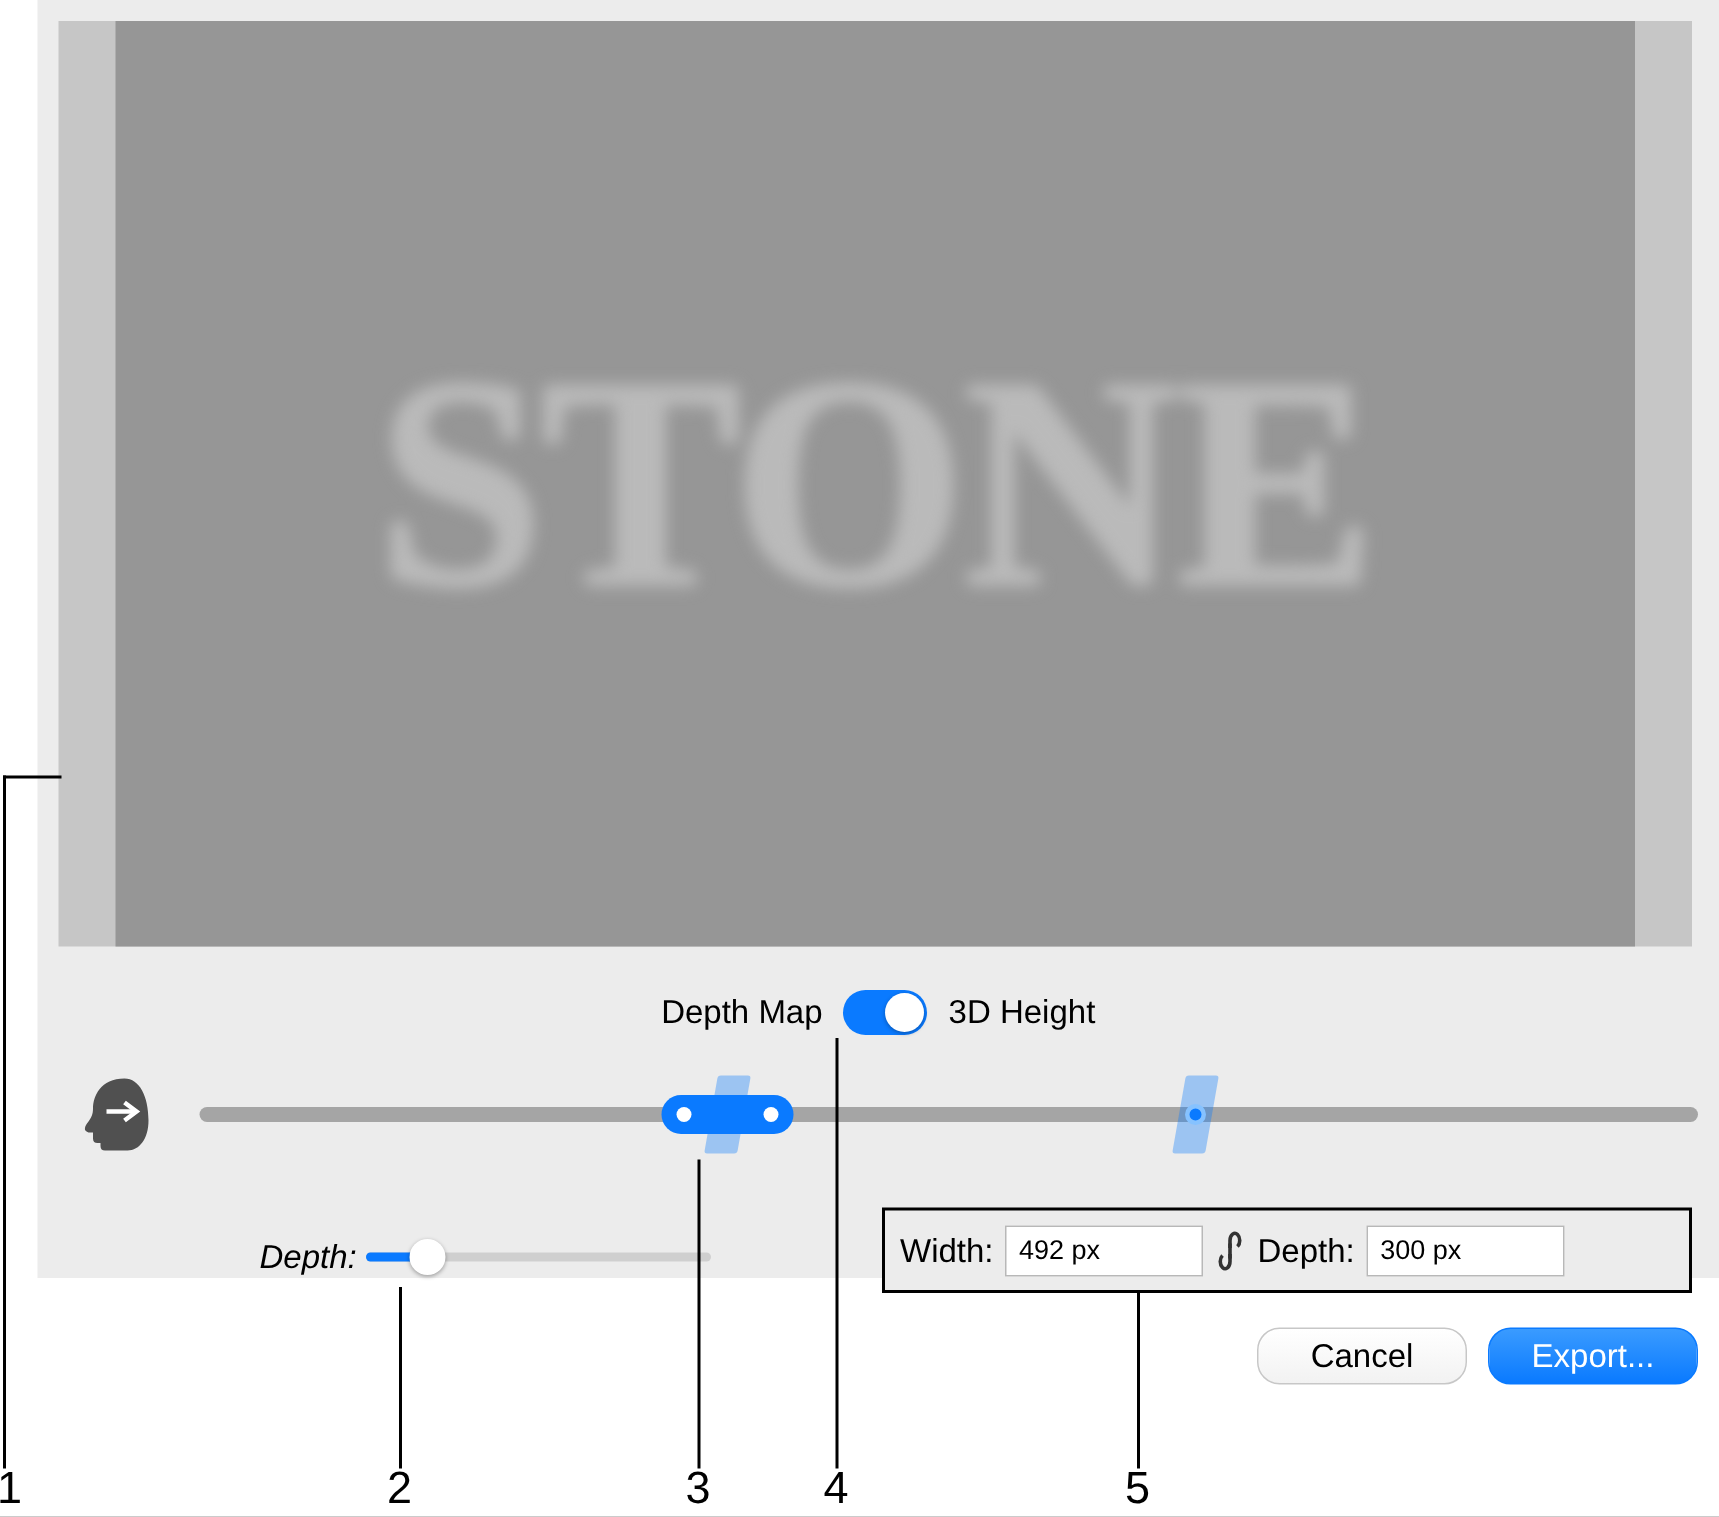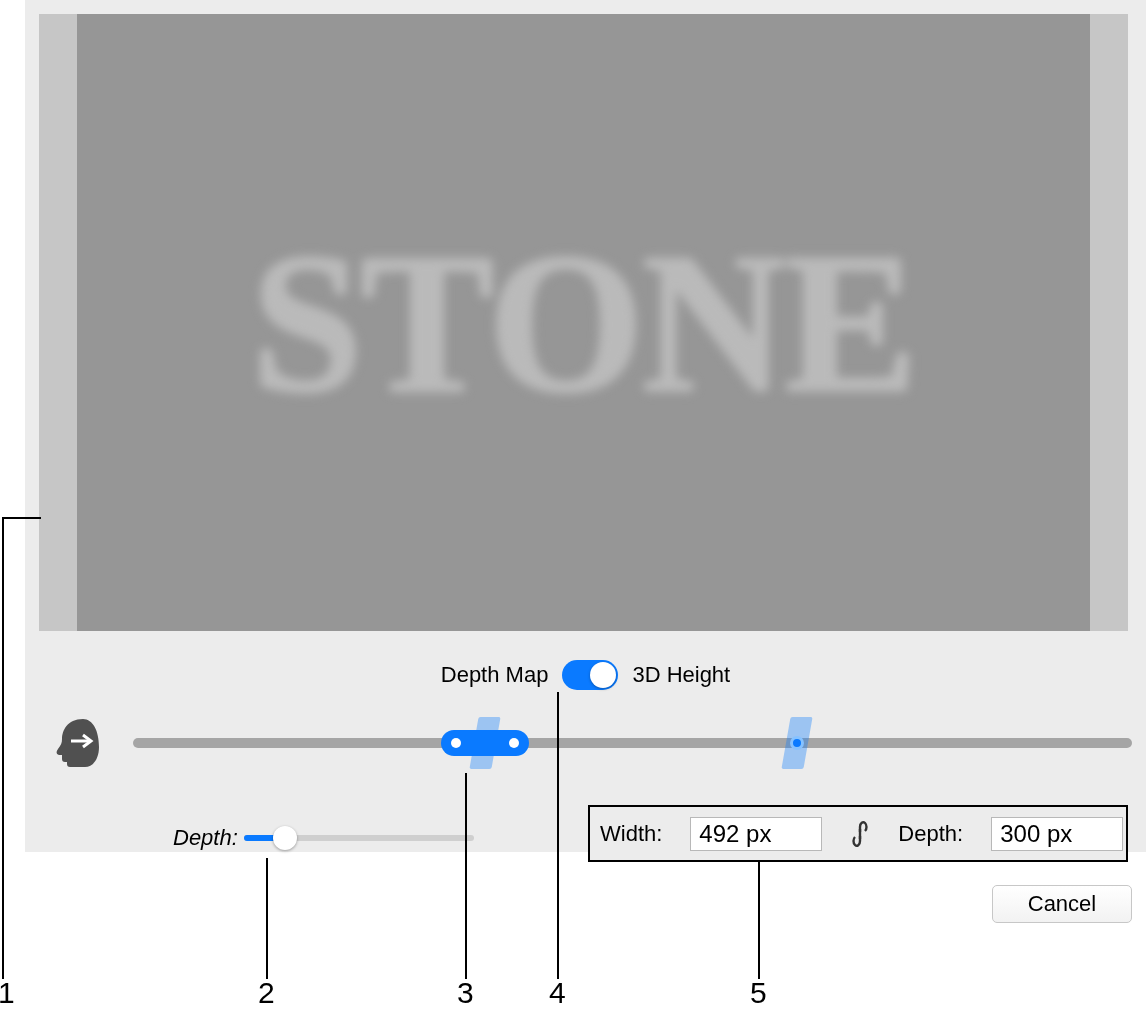--- a/index.html
+++ b/index.html
@@ -185,26 +185,26 @@
     .size-box {
       position: absolute;
       top: 805px;
       left: 563px;
       width: 540px;
       height: 57px;
       border: 2px solid #000;
       display: flex;
       align-items: center;
       padding: 0 10px;
-      gap: 28px;
+      gap: 8px;
       background: #ececec;
     }
     .size-box label { white-space: nowrap; }
     .text-input {
-      font-size: 24px;
+      font-size: 18px;
       padding: 4px 8px;
       border: 1px solid #b8b8b8;
       background: #fff;
       width: 132px;
       height: 34px;
     }
     .link-icon {
       width: 20px;
       height: 30px;
       flex-shrink: 0;
@@ -214,21 +214,21 @@
       position: absolute;
       top: 885px;
       right: 14px;
       display: flex;
       gap: 14px;
     }
     .btn {
       font-size: 22px;
       height: 38px;
       min-width: 140px;
-      border-radius: 5px;
+      border-radius: 15px;
       border: 1px solid #c7c7c7;
       background: linear-gradient(#fff, #f2f2f2);
       padding: 0 20px;
       cursor: default;
     }
     .btn.primary {
       background: linear-gradient(#3a9bff, #0a7aff);
       color: #fff;
       border-color: #0a7aff;
     }
@@ -308,20 +308,21 @@
     <svg class="link-icon" viewBox="0 0 20 30">
       <path fill="none" stroke="#333" stroke-width="2.4" d="M10 13 L10 8 C10 4 13 2 15 4 C17 6 17 10 15 12 M10 17 L10 22 C10 26 7 28 5 26 C3 24 3 20 5 18"></path>
       <path fill="none" stroke="#333" stroke-width="2.4" d="M10 10 L10 20"></path>
     </svg>
     <label>Depth:</label>
     <input class="text-input" value="300 px" style="">
   </div>
 
   <div class="button-row">
     <button class="btn">Cancel</button>
+    <button class="btn primary">Export...</button>
   </div>
 
 </div>
 
 <div class="callout-line c1-h"></div>
 <div class="callout-line c1-v"></div>
 <div class="callout-num c1-n">1</div>
 
 <div class="callout-line c2-v"></div>
 <div class="callout-num c2-n">2</div>

